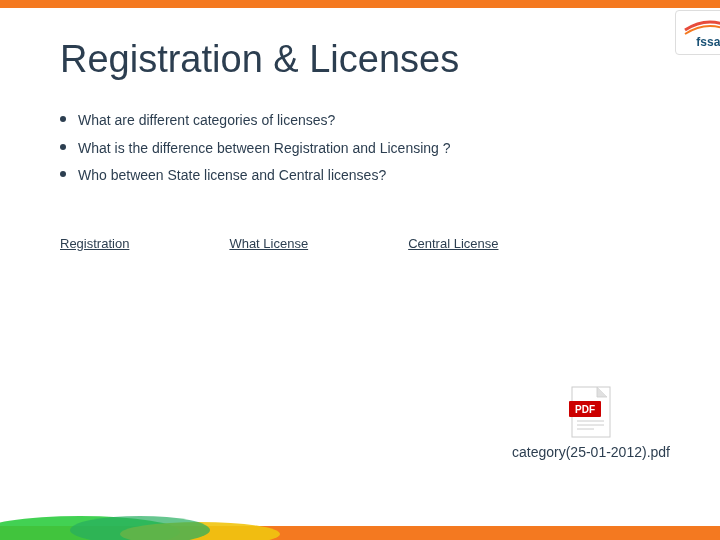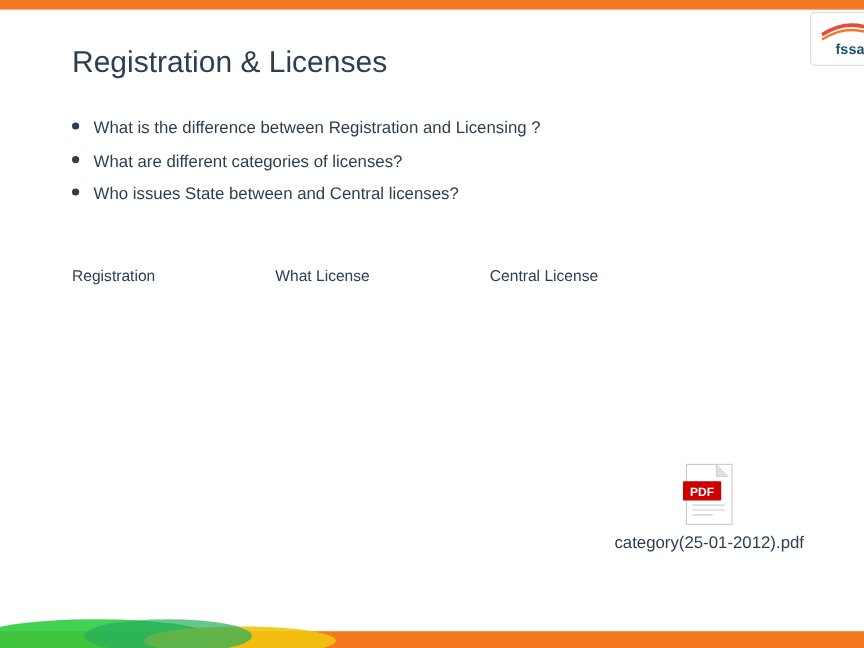--- a/index.html
+++ b/index.html
@@ -50,21 +50,21 @@
     }
 
     
     .main-content {
       padding: 20px 50px 20px 50px;
       margin-top: 10px;
     }
 
     
     .page-title {
-      font-size: 25px;
+      font-size: 38px;
       font-weight: normal;
       color: #2c3e50;
       margin-bottom: 30px;
       margin-left: 10px;
     }
 
     
     .bullet-list {
       list-style: none;
       padding: 0;
@@ -95,20 +95,21 @@
       display: flex;
       align-items: flex-start;
       margin-top: 50px;
       margin-left: 10px;
       gap: 0;
     }
 
     .doc-link {
       font-size: 13px;
       color: #2c3e50;
+      text-decoration: underline;
       cursor: pointer;
       margin-right: 100px;
       text-align: right;
     }
 
     .pdf-container {
       position: absolute;
       right: 50px;
       bottom: 80px;
       text-align: center;
@@ -158,29 +159,29 @@
   </div>
 </div>
 
 <div class="main-content">
 
   <h1 class="page-title">Registration &amp; Licenses</h1>
 
   <ul class="bullet-list">
     <li>
       <div class="bullet-dot"></div>
+      <span>What are different categories of licenses?</span>
+    </li>
+    <li>
+      <div class="bullet-dot"></div>
       <span>What is the difference between Registration and Licensing ?</span>
     </li>
     <li>
       <div class="bullet-dot"></div>
-      <span>What are different categories of licenses?</span>
-    </li>
-    <li>
-      <div class="bullet-dot"></div>
-      <span>Who issues State between and Central licenses?</span>
+      <span>Who between State license and Central licenses?</span>
     </li>
   </ul>
 
   <div class="docs-row">
     <span class="doc-link">Registration</span>
     <span class="doc-link">What License</span>
     <span class="doc-link">Central License</span>
   </div>
 
 </div>

